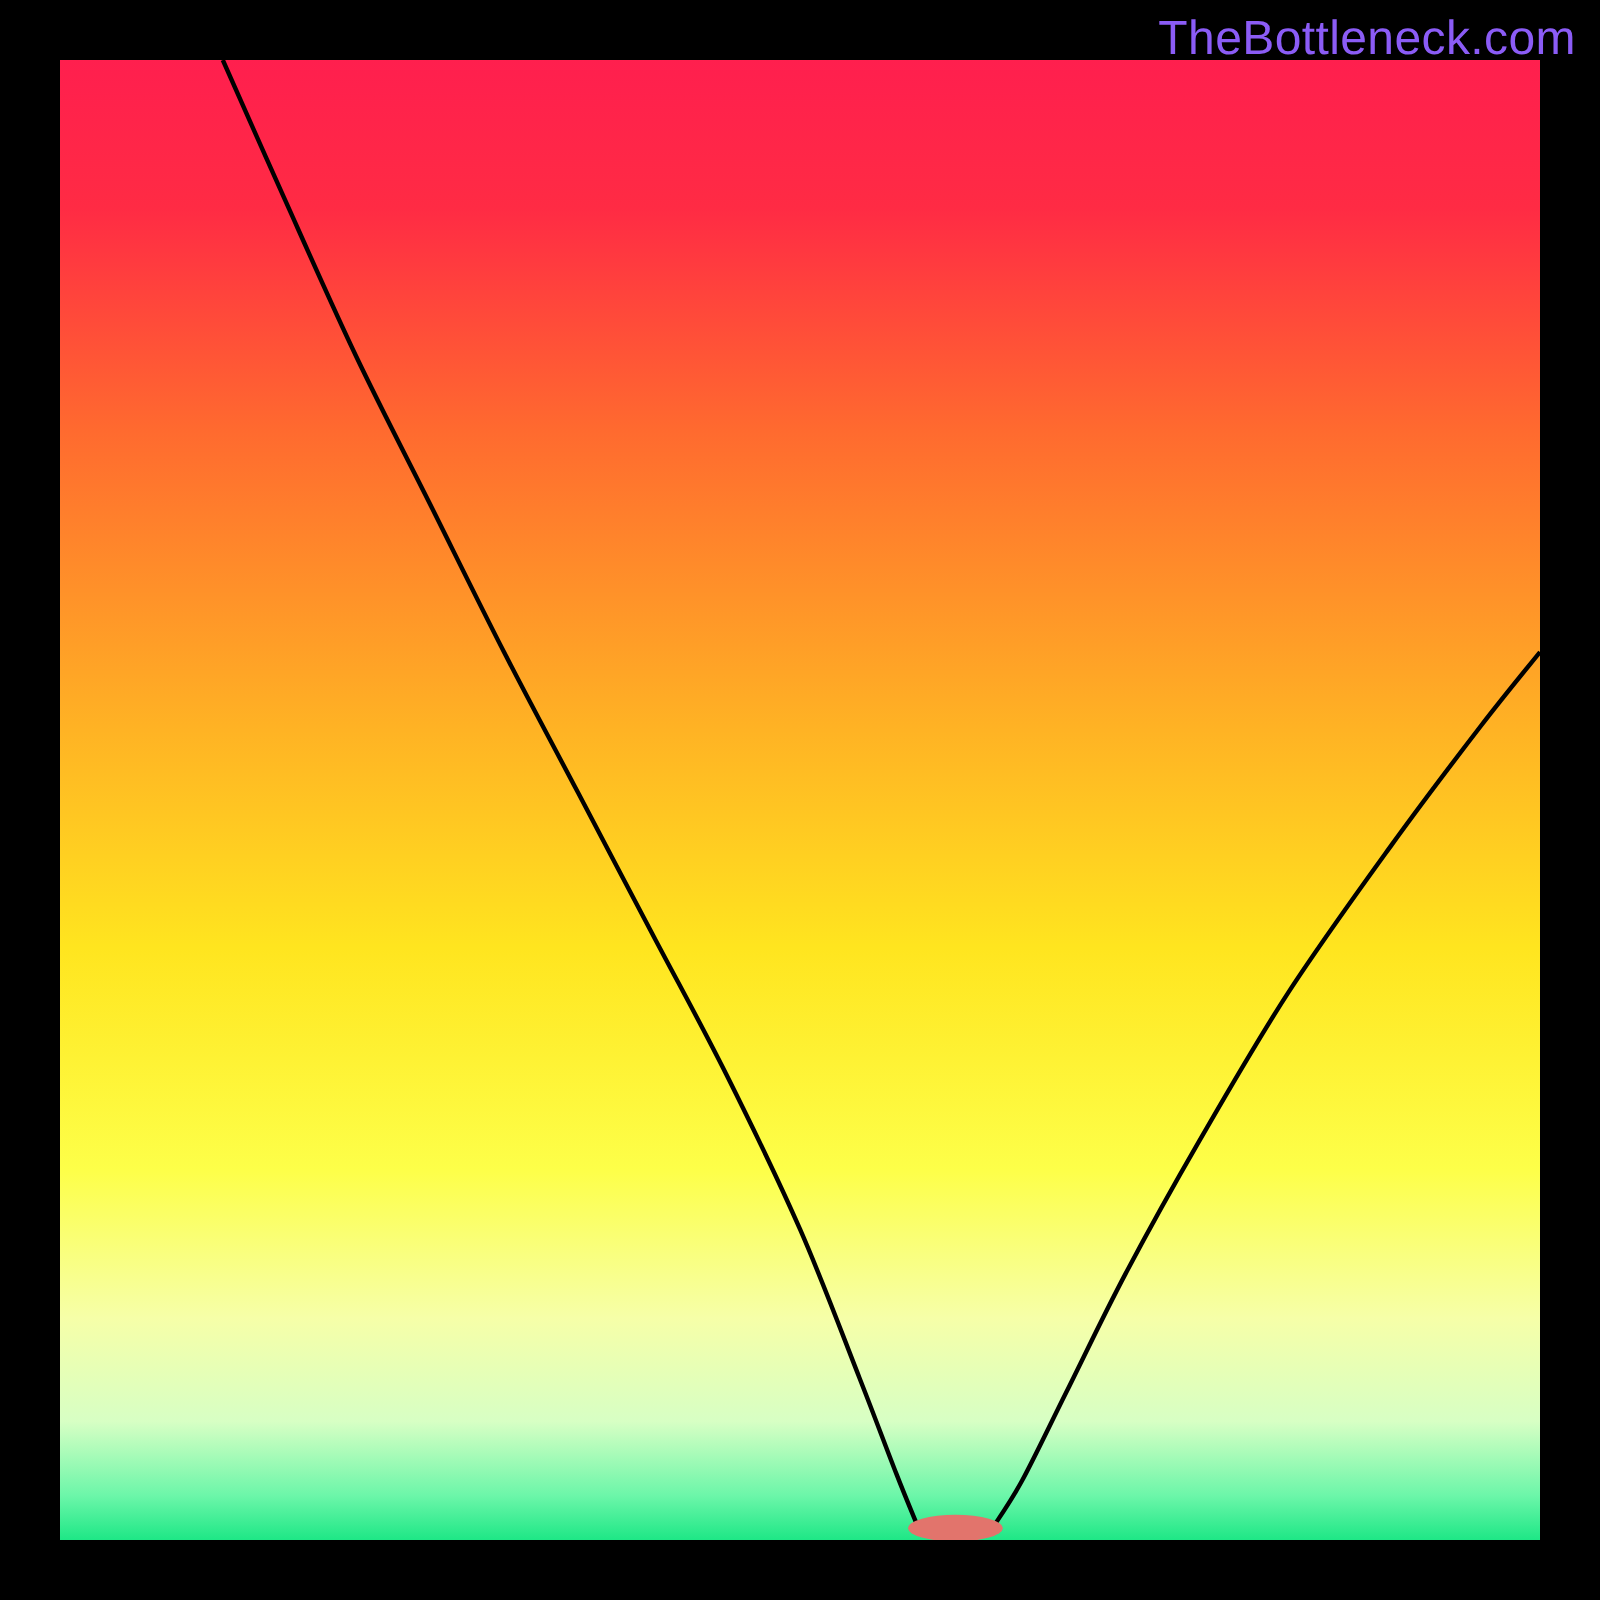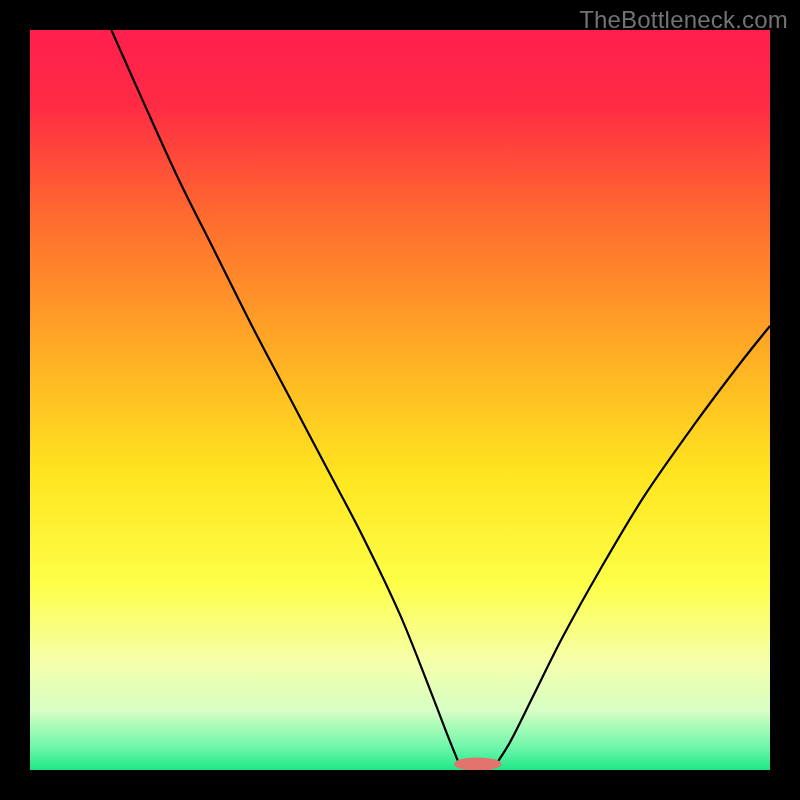--- a/index.html
+++ b/index.html
@@ -23,21 +23,21 @@
     position: absolute;
     left: 0;
     top: 0;
     width: 740px;
     height: 740px;
   }
   .watermark {
     position: absolute;
     top: 6px;
     right: 12px;
-    color: #737373;
+    color: #8b5cf6;
     font-size: 24px;
     font-weight: 500;
     letter-spacing: 0.2px;
   }
   .curve {
     fill: none;
     stroke: #000;
     stroke-width: 2.2;
   }
   .marker {

